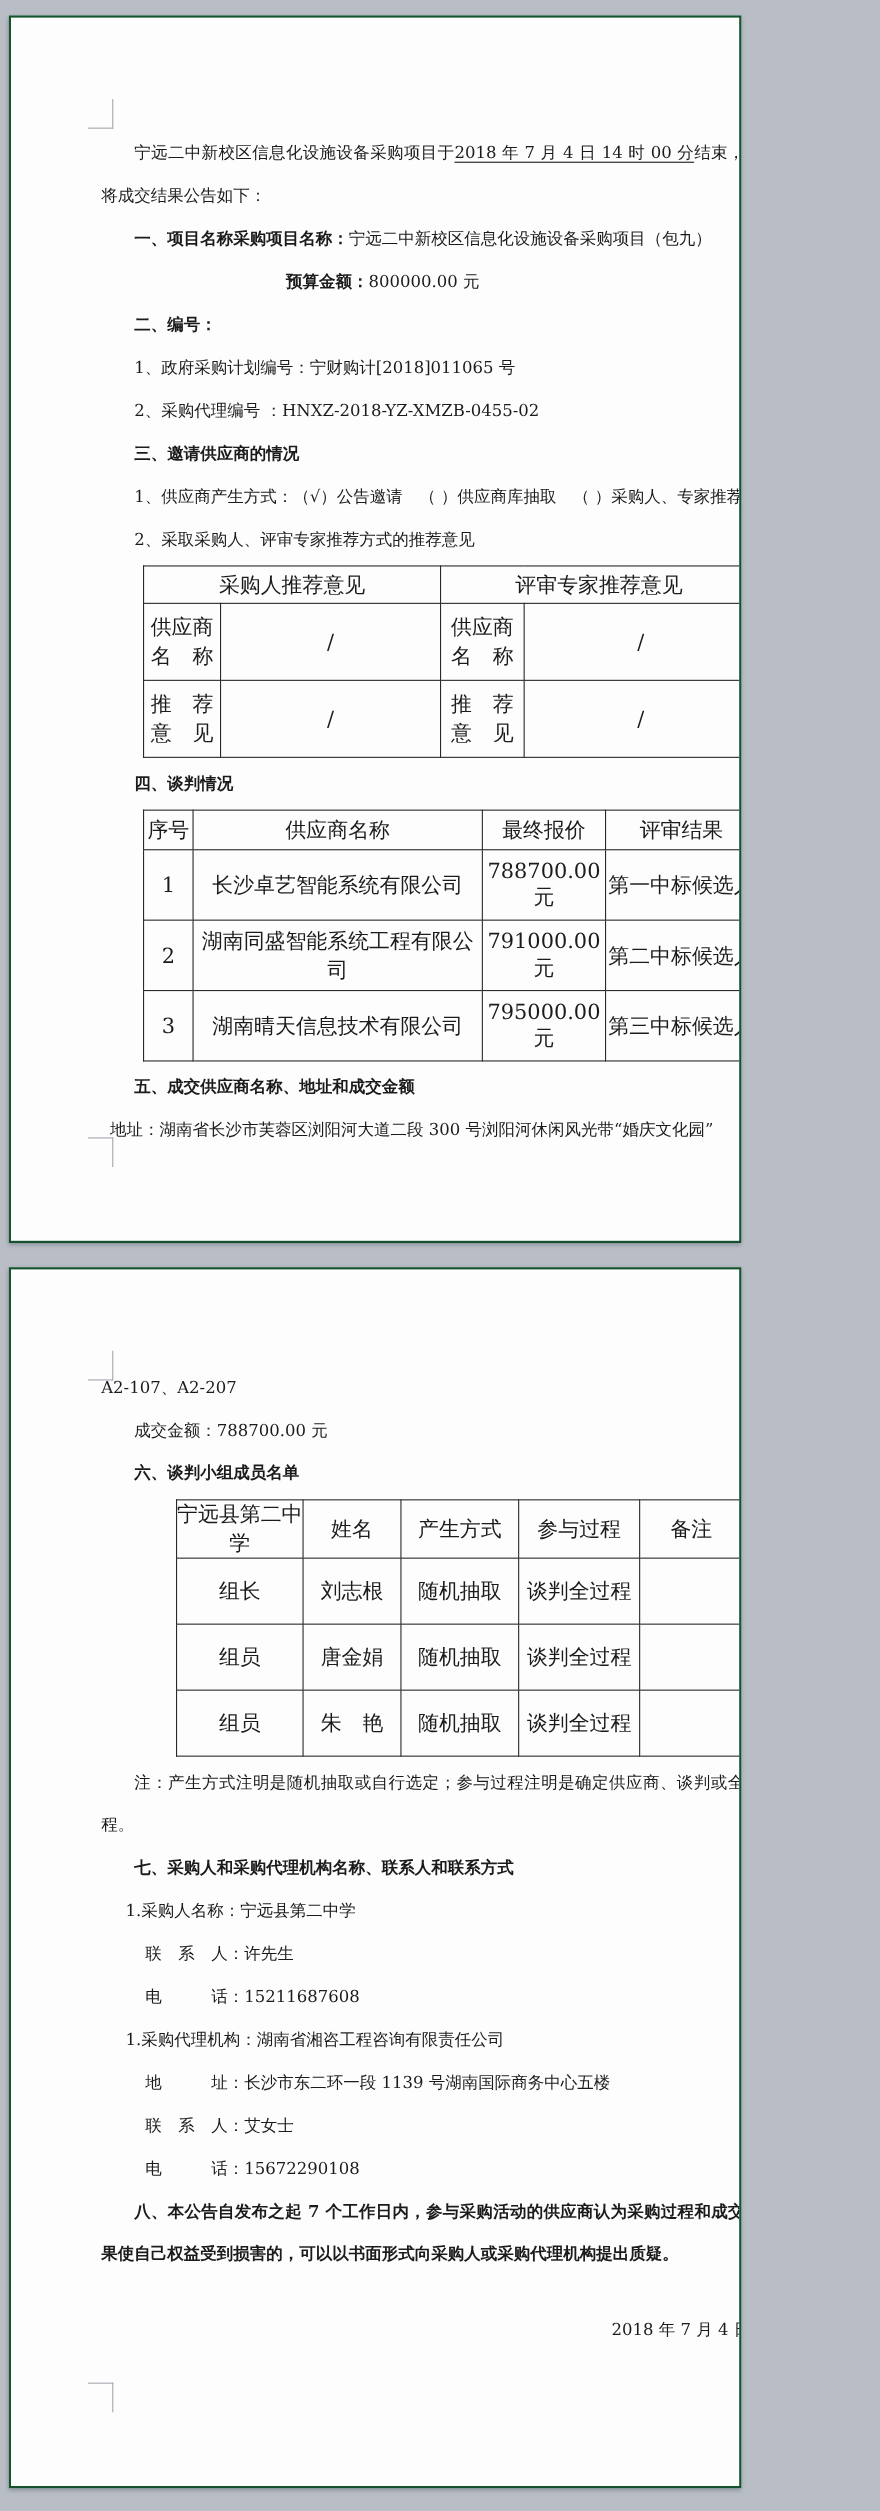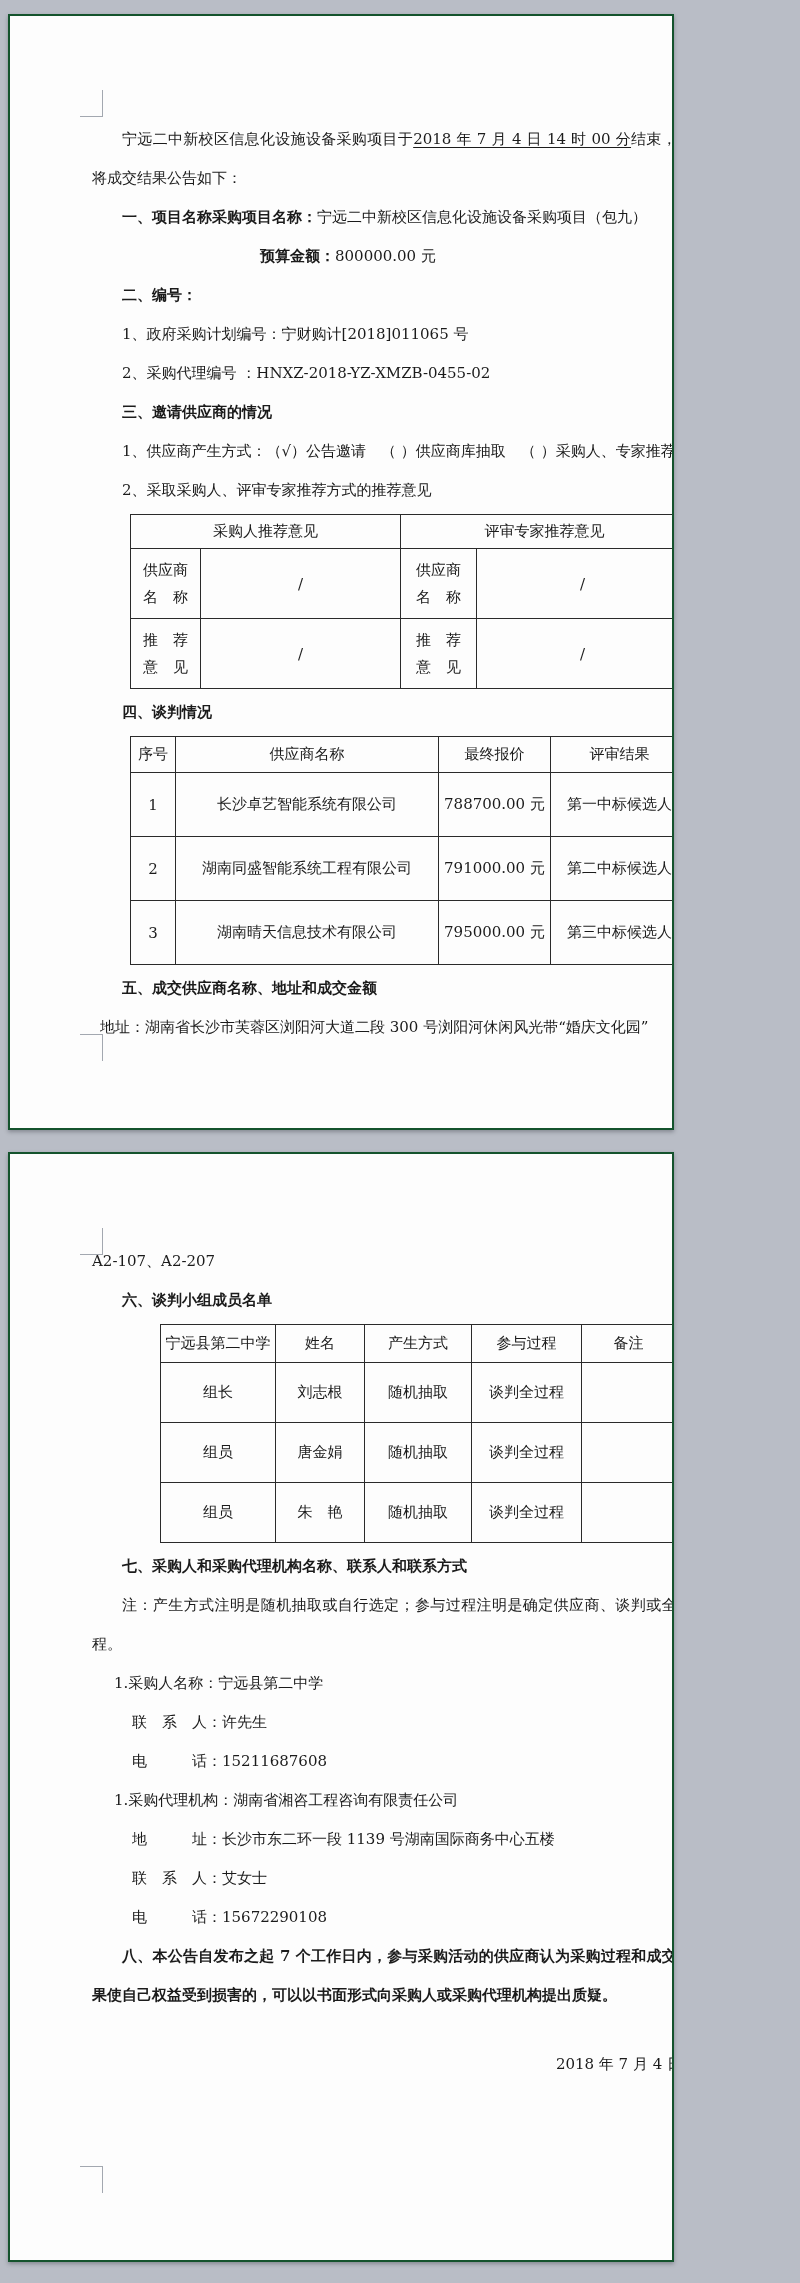--- a/index.html
+++ b/index.html
@@ -23,21 +23,21 @@
   .indent{text-indent:2em;}
   .bold{font-weight:bold;}
   .u{text-decoration:underline;text-underline-offset:3px;}
   .budget{padding-left:168px;}
   .small-ind{padding-left:8px;}
   .num-ind{padding-left:22px;}
   .contact-ind{padding-left:40px;}
   .date-line{text-align:right;padding-right:10px;margin-top:30px;}
   table{border-collapse:collapse;table-layout:fixed;}
   td,th{border:1px solid #2a2a2a;text-align:center;vertical-align:middle;
-        font-weight:normal;font-size:15px;padding:0;overflow:hidden;}
+        font-weight:normal;font-size:19px;padding:0;overflow:hidden;}
   .t-rec{margin:4px 0 4px 38px;width:558px;}
   .t-rec .hrow{height:34px;}
   .t-rec .brow{height:70px;}
   .t-rec .lbl{line-height:27px;}
   .t-neg{margin:4px 0 4px 38px;width:558px;}
   .t-neg .hrow{height:36px;}
   .t-neg .brow{height:64px;}
   .t-panel{margin:4px 0 4px 68px;width:515px;}
   .t-panel .hrow{height:38px;}
   .t-panel .brow{height:60px;}
@@ -143,20 +143,21 @@
 </div>
 
 <div class="page" id="page2">
   <div class="cropmark cm-tl"></div>
   <div class="cropmark cm-tr"></div>
   <div class="cropmark cm-bl"></div>
   <div class="cropmark cm-br"></div>
 
   <div class="content">
     <p>A2-107、A2-207</p>
+    <p class="indent">成交金额：788700.00 元</p>
 
     <p class="indent bold">六、谈判小组成员名单</p>
 
     <table class="t-panel">
       <colgroup>
           <col style="width:115px">
           <col style="width:89px">
           <col style="width:107px">
           <col style="width:110px">
           <col style="width:94px">
@@ -186,23 +187,23 @@
       <tr class="brow">
         <td>组员</td>
         <td>朱　艳</td>
         <td>随机抽取</td>
         <td>谈判全过程</td>
         <td></td>
       </tr>
     </tbody>
       </table>
 
+    <p class="indent">注：产生方式注明是随机抽取或自行选定；参与过程注明是确定供应商、谈判或全过程。</p>
+
     <p class="indent bold">七、采购人和采购代理机构名称、联系人和联系方式</p>
-
-    <p class="indent">注：产生方式注明是随机抽取或自行选定；参与过程注明是确定供应商、谈判或全过程。</p>
     <p class="num-ind">1.采购人名称：宁远县第二中学</p>
     <p class="contact-ind">联　系　人：许先生</p>
     <p class="contact-ind">电　　　话：15211687608</p>
     <p class="num-ind">1.采购代理机构：湖南省湘咨工程咨询有限责任公司</p>
     <p class="contact-ind">地　　　址：长沙市东二环一段 1139 号湖南国际商务中心五楼</p>
     <p class="contact-ind">联　系　人：艾女士</p>
     <p class="contact-ind">电　　　话：15672290108</p>
 
     <p class="indent bold">八、本公告自发布之起 7 个工作日内，参与采购活动的供应商认为采购过程和成交结果使自己权益受到损害的，可以以书面形式向采购人或采购代理机构提出质疑。</p>
 

